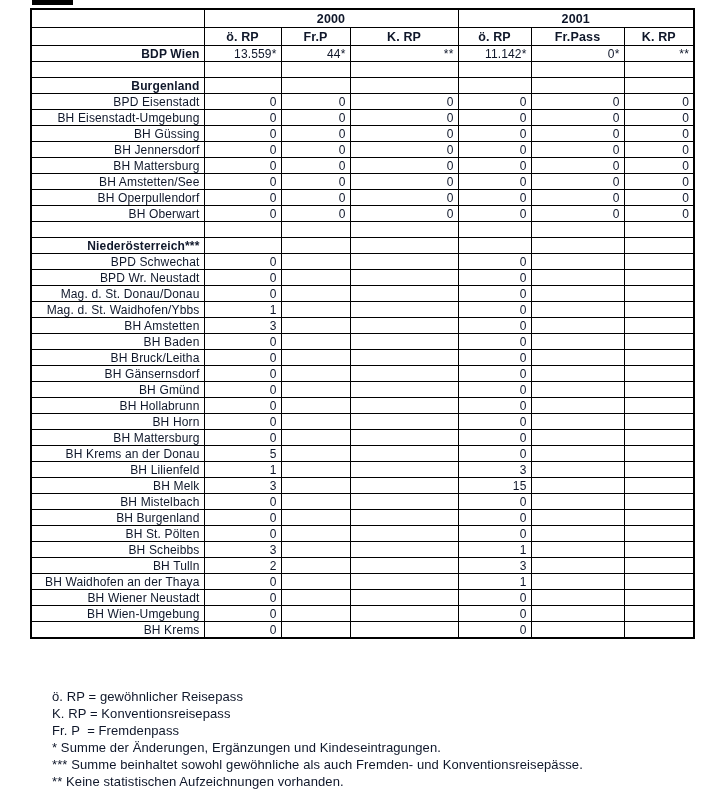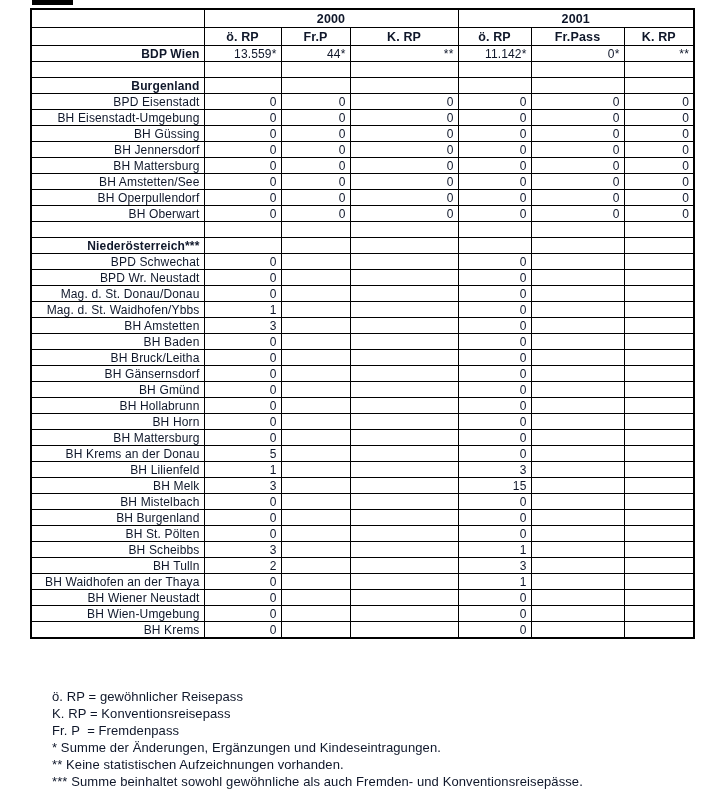--- a/index.html
+++ b/index.html
@@ -432,17 +432,17 @@
           <td class="val"></td>
         </tr>
       </tbody>
   </table>
 
   <div class="footnotes">
     <div class="footnote">ö. RP = gewöhnlicher Reisepass</div>
     <div class="footnote">K. RP = Konventionsreisepass</div>
     <div class="footnote">Fr. P  = Fremdenpass</div>
     <div class="footnote">* Summe der Änderungen, Ergänzungen und Kindeseintragungen.</div>
+    <div class="footnote">*** Summe beinhaltet sowohl gewöhnliche als auch Fremden- und Konventionsreisepässe.</div>
     <div class="footnote">** Keine statistischen Aufzeichnungen vorhanden.</div>
-    <div class="footnote">*** Summe beinhaltet sowohl gewöhnliche als auch Fremden- und Konventionsreisepässe.</div>
   </div>
 
 </div>
 
 </body></html>

